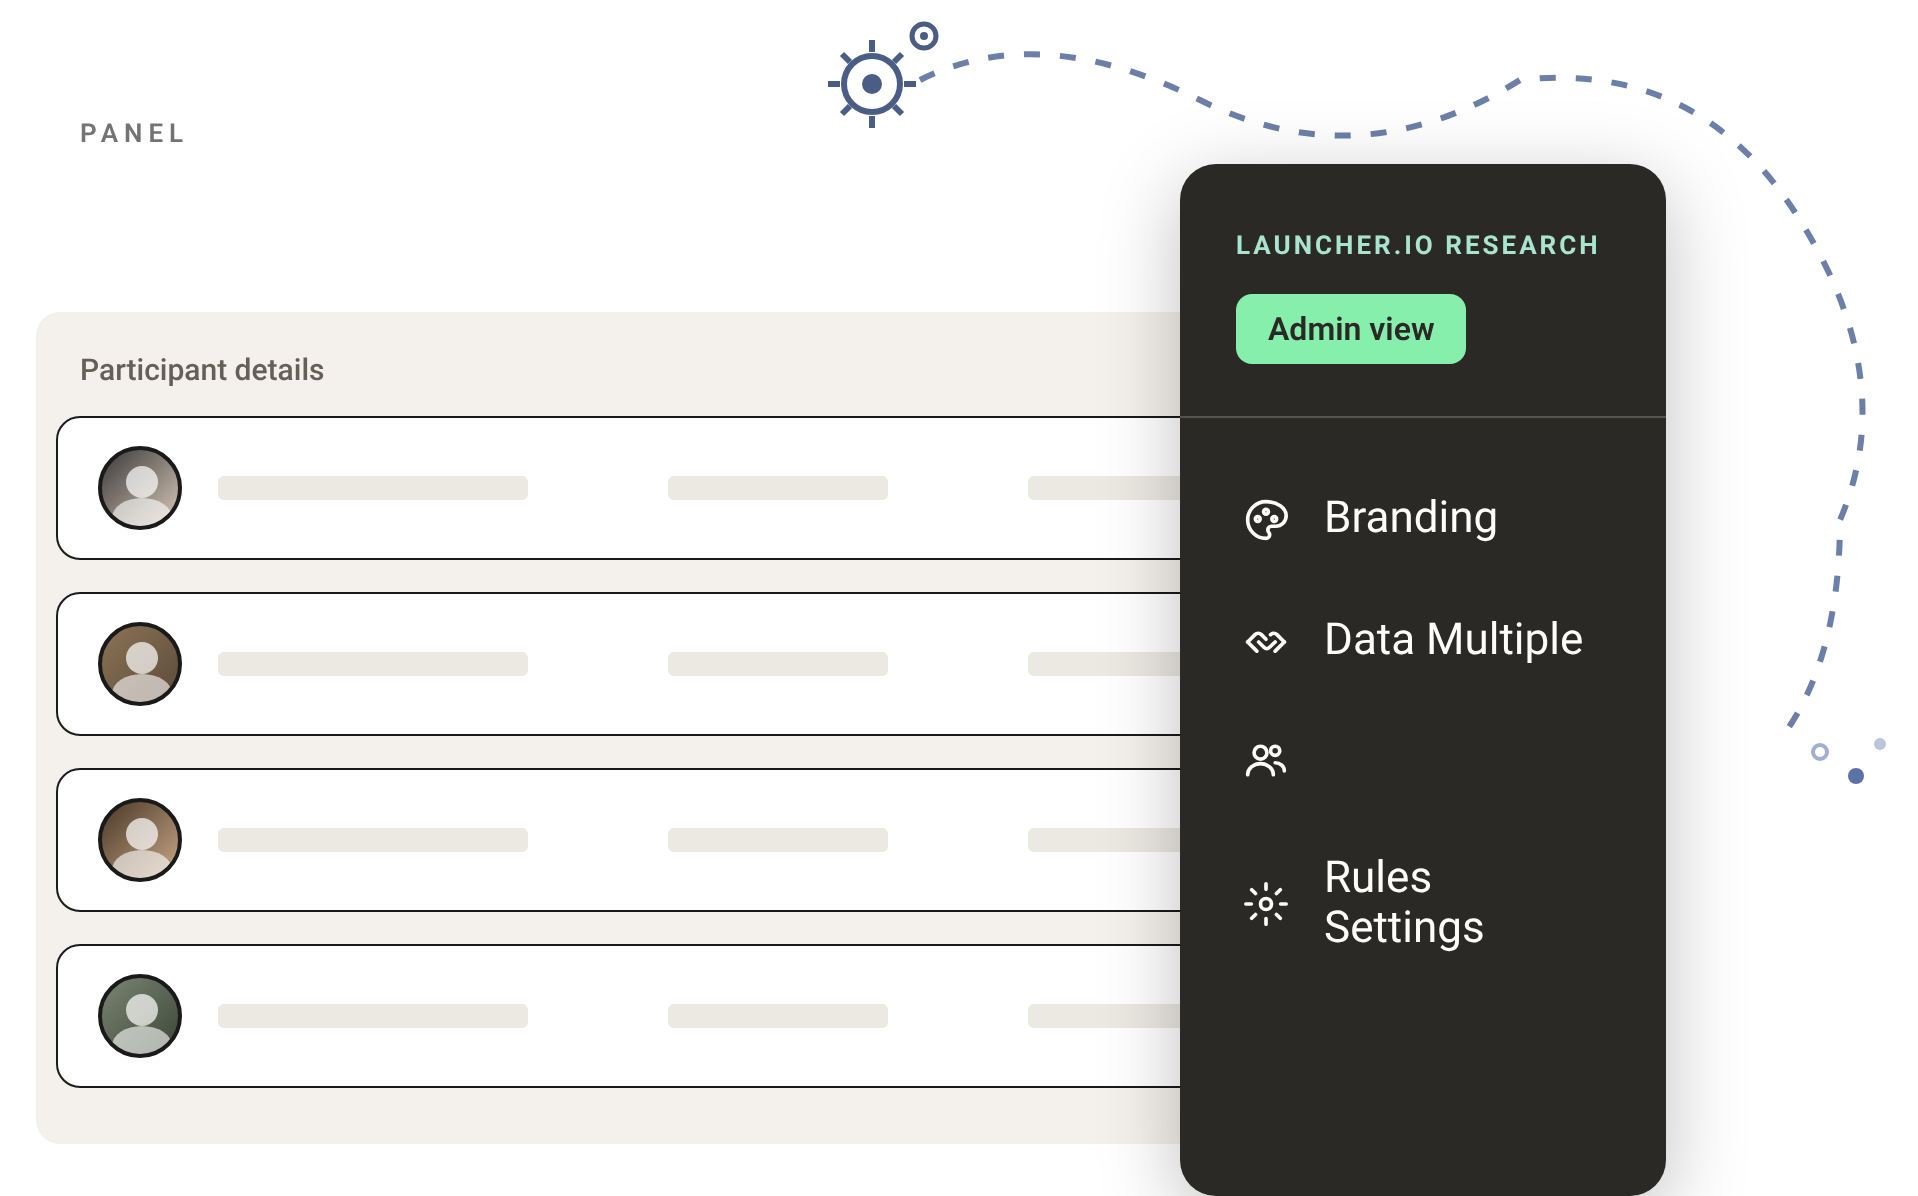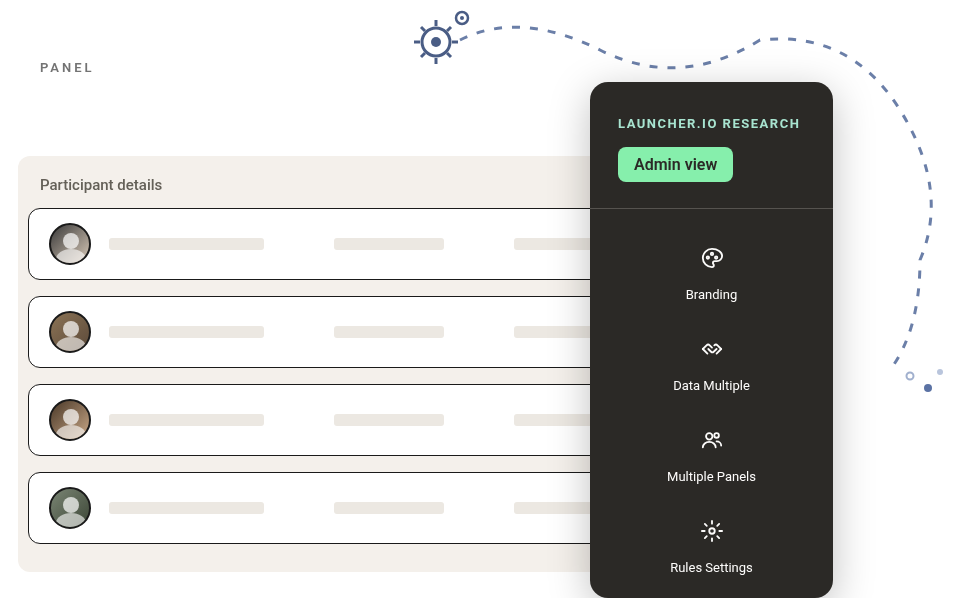--- a/index.html
+++ b/index.html
@@ -142,24 +142,23 @@
       height: 1px;
       background: #56534f;
       margin: 26px -28px 20px;
     }
 
     .menu-item {
       display: flex;
       align-items: center;
       gap: 18px;
       padding: 18px 4px;
-      font-size: 13px;
+      font-size: 22px;
       color: #fdfcfb;
       cursor: pointer;
-      flex-direction: column;
     }
 
     .icon {
       width: 22px;
       height: 22px;
       flex-shrink: 0;
     }
     .icon svg { width: 100%; height: 100%; stroke: #fdfcfb; fill: none; stroke-width: 2; stroke-linecap: round; stroke-linejoin: round; }
 
     
@@ -273,21 +272,20 @@
 
   <div class="menu-item">
     <span class="icon">
       <svg viewBox="0 0 24 24">
           <circle cx="9" cy="8" r="3.5"></circle>
           <path d="M2 20c0-3.3 3.1-6 7-6s7 2.7 7 6"></path>
           <circle cx="17" cy="7" r="2.5"></circle>
           <path d="M22 18c0-2.5-2.2-4.5-5-4.5"></path>
         </svg>
     </span>
-    <span>Multiple Panels</span>
   </div>
 
   <div class="menu-item">
     <span class="icon">
       <svg viewBox="0 0 24 24">
           <circle cx="12" cy="12" r="3"></circle>
           <path d="M12 1v3m0 16v3M4.2 4.2l2.1 2.1m11.4 11.4l2.1 2.1M1 12h3m16 0h3M4.2 19.8l2.1-2.1m11.4-11.4l2.1-2.1"></path>
         </svg>
     </span>
     <span>Rules Settings</span>

